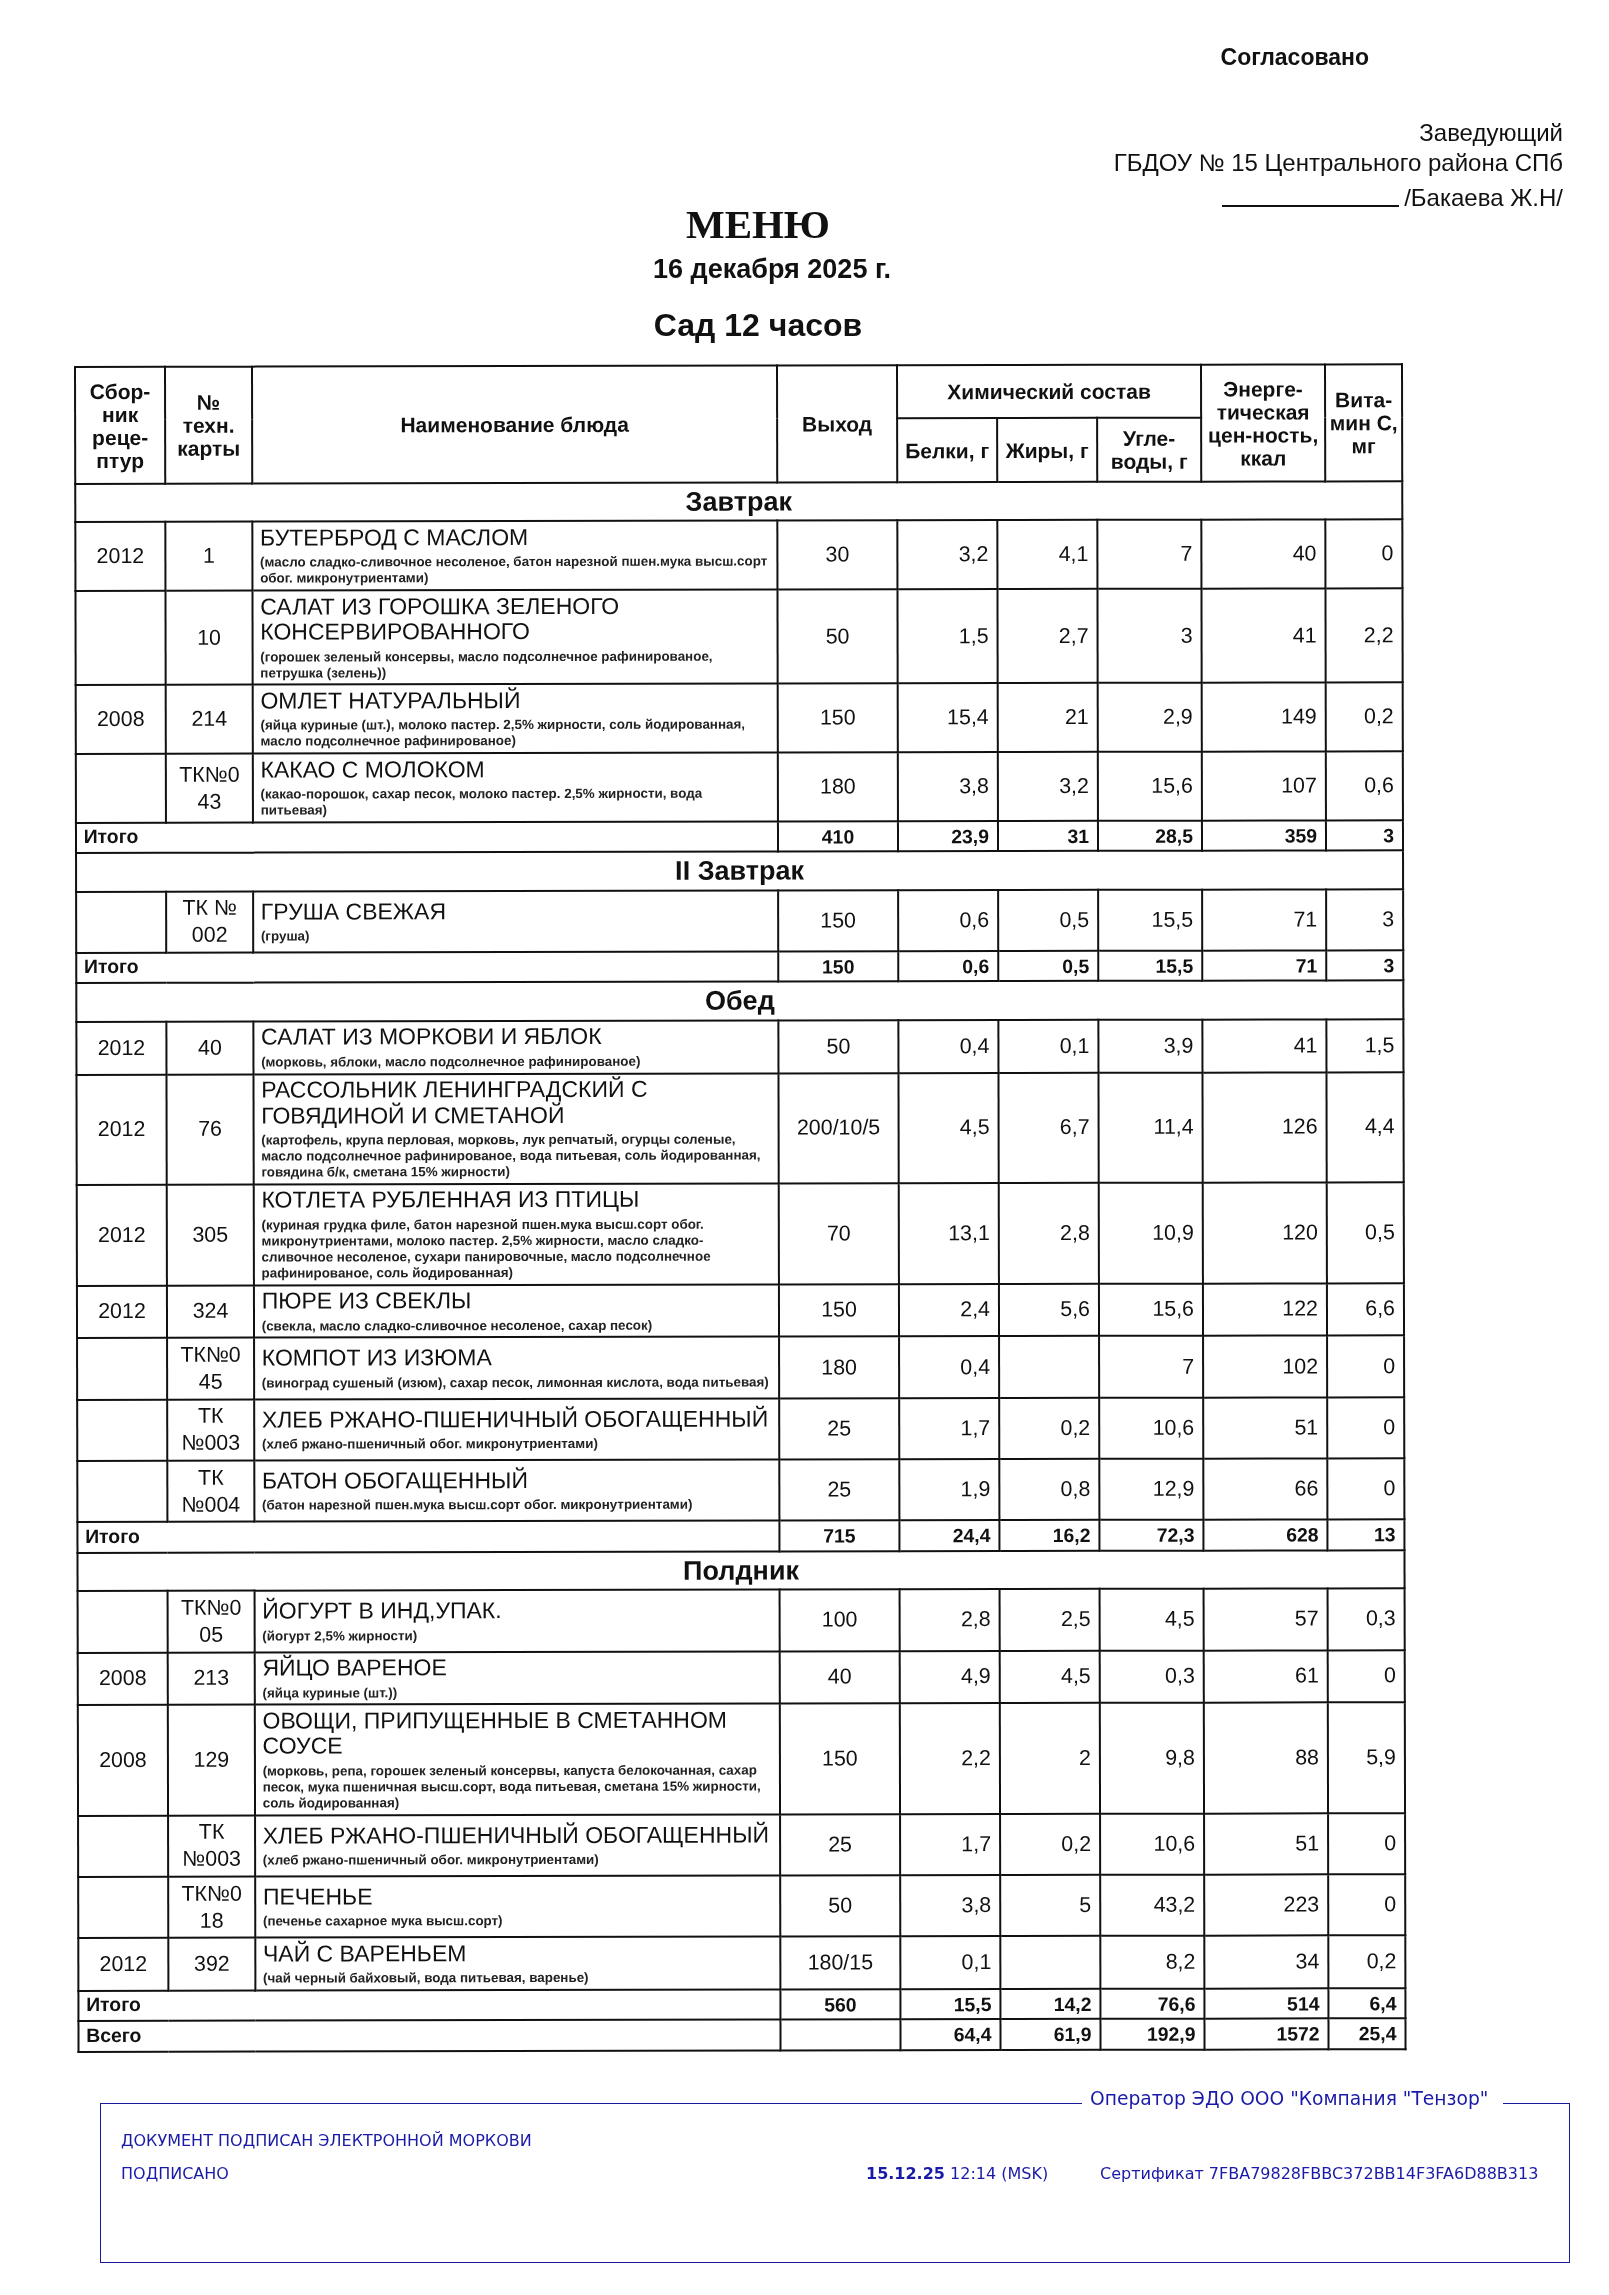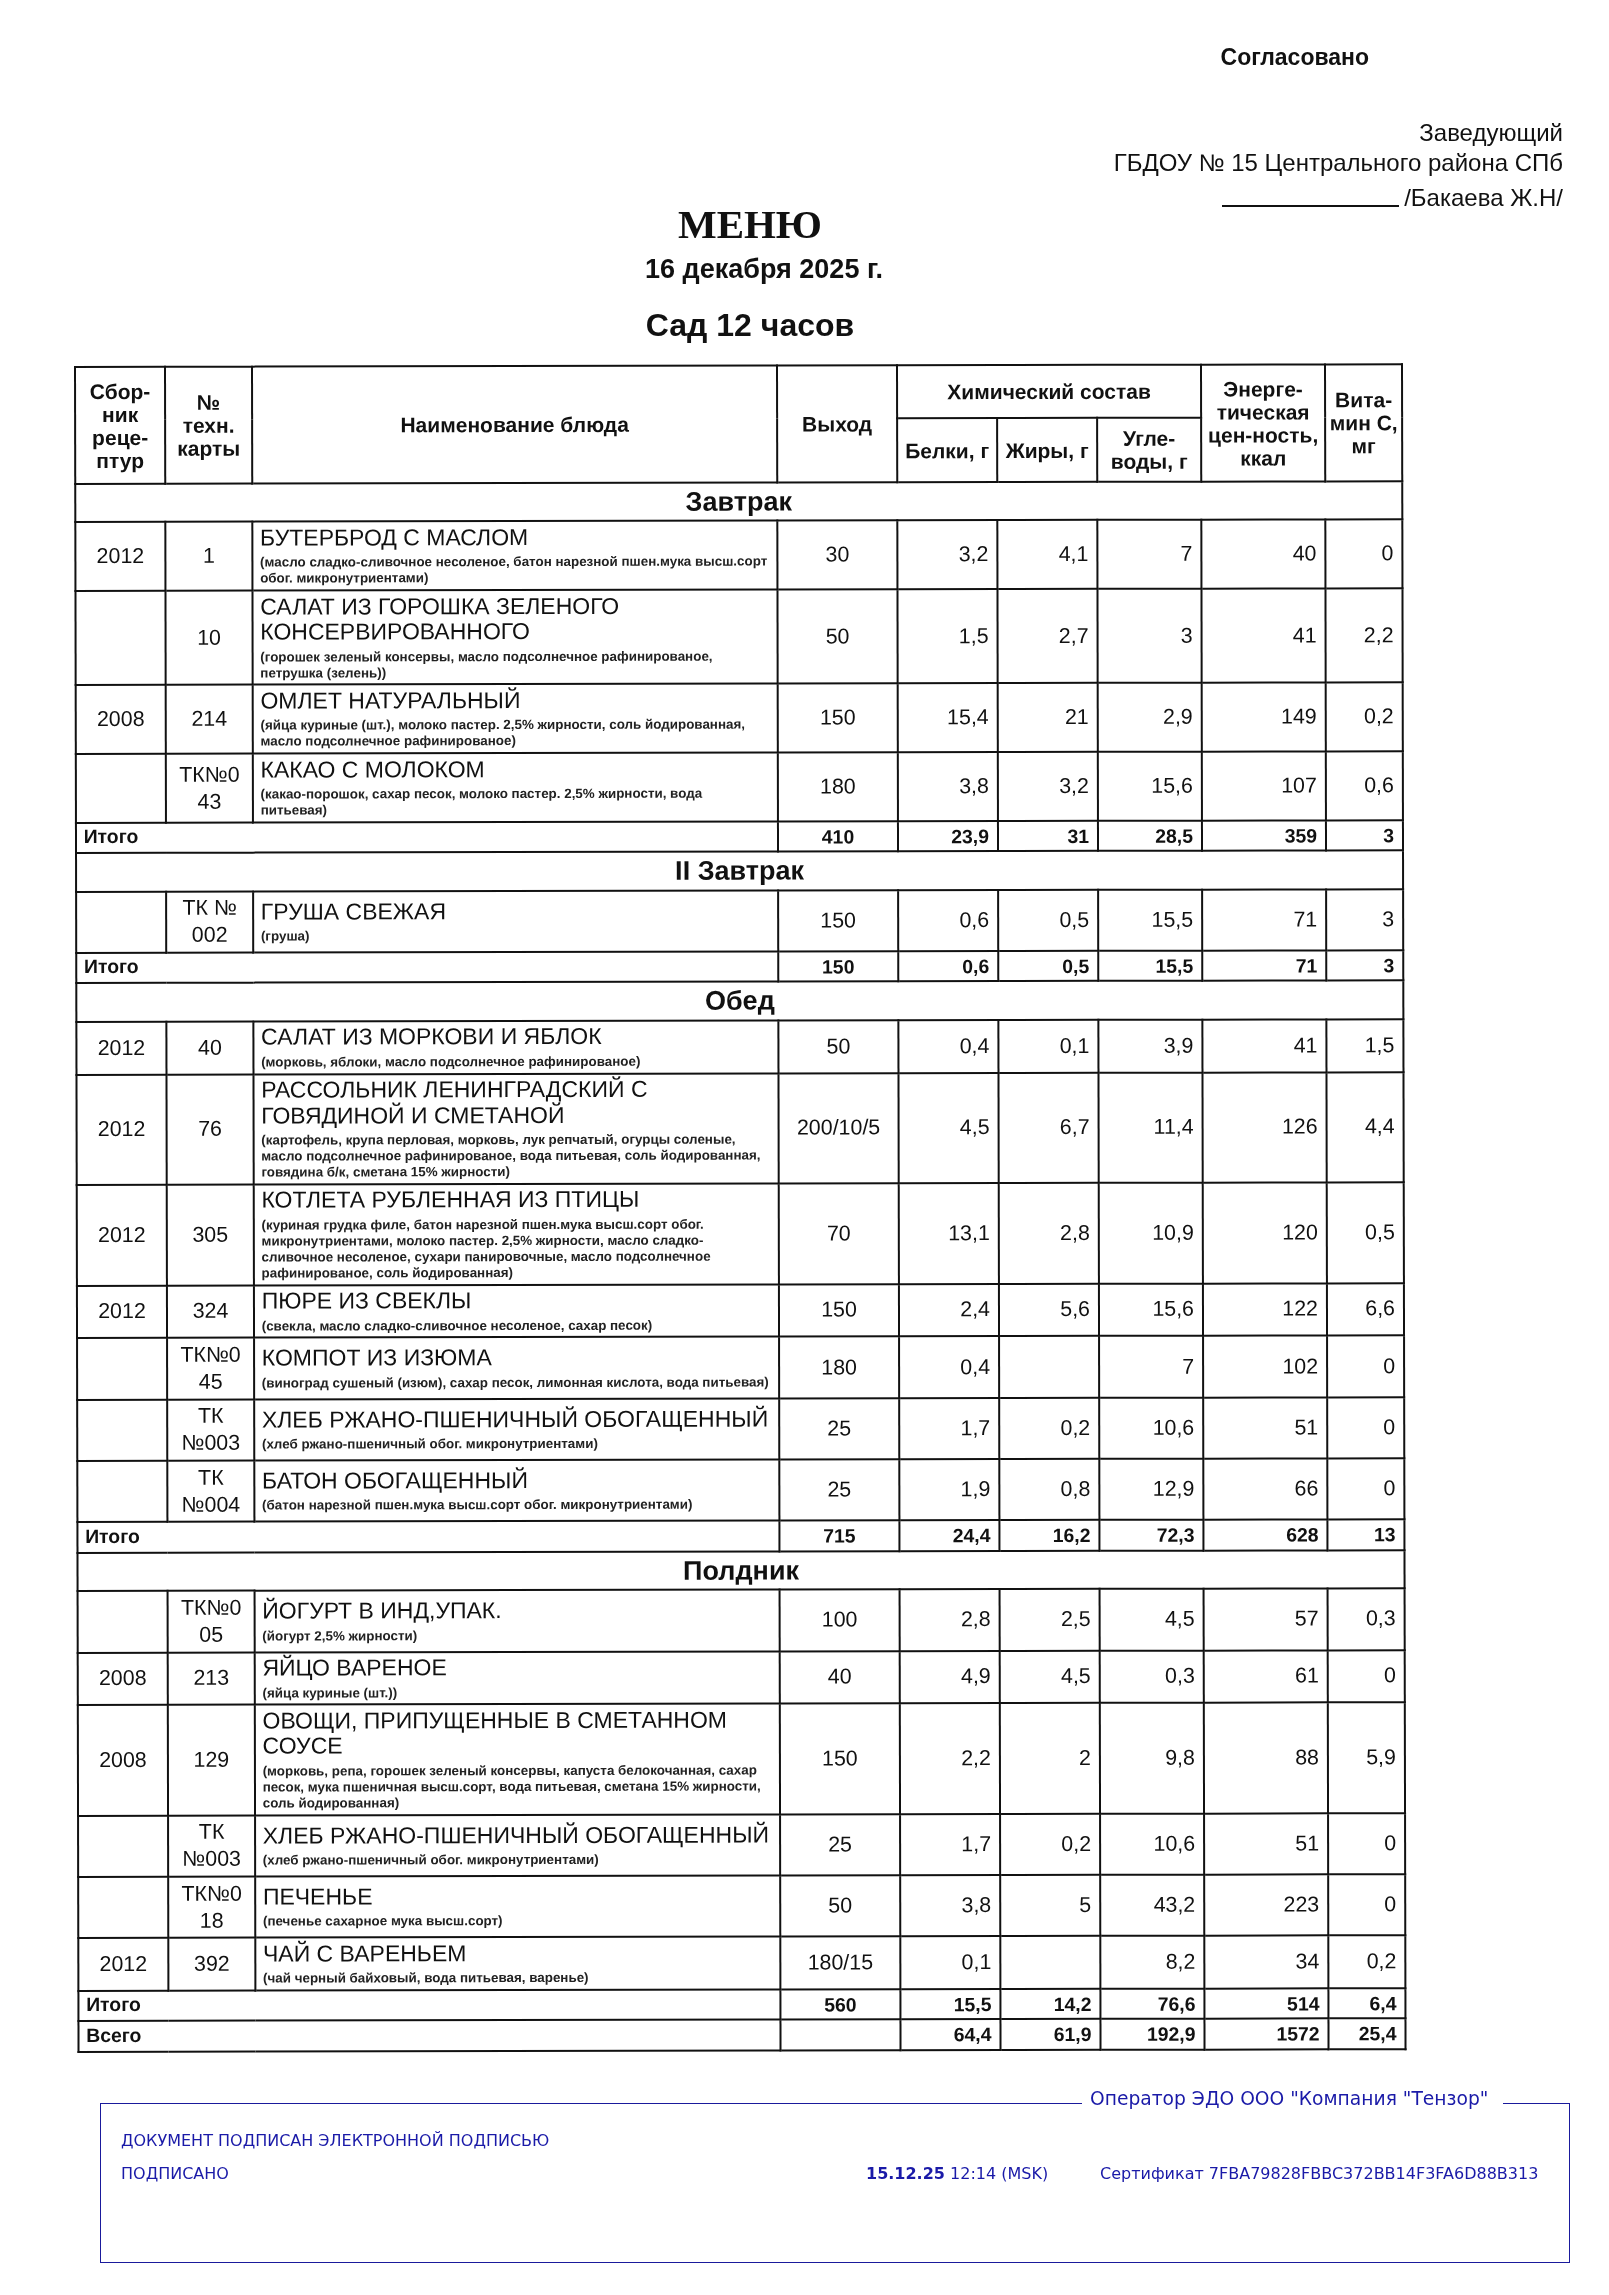--- a/index.html
+++ b/index.html
@@ -7,21 +7,21 @@
   body { position: relative; font-family: "Liberation Sans", sans-serif; color: #111; }
 
   .approval { position: absolute; right: 47px; top: 40px; width: 601px; text-align: right; }
   .approval .agreed { position: absolute; right: 194px; top: 4px; font-size: 23px; font-weight: bold; }
   .approval .line { font-size: 24px; line-height: 31px; }
   .approval .l1 { position: absolute; right: 0; top: 77px; }
   .approval .l2 { position: absolute; right: 0; top: 107px; white-space: nowrap; }
   .approval .l3 { position: absolute; right: 0; top: 142px; white-space: nowrap; }
   .sig-line { display: inline-block; width: 177px; border-bottom: 2px solid #111; margin-right: 5.3px; vertical-align: -1.3px; }
 
-  .title-block { position: absolute; left: 8px; width: 1484px; text-align: center; }
+  .title-block { position: absolute; left: 16px; width: 1484px; text-align: center; }
   .menu-title { top: 200px; font-family: "Liberation Serif", serif; font-size: 41px; font-weight: bold; }
   .menu-date { top: 254px; font-size: 27px; font-weight: bold; padding-left: 28px; }
   .menu-sub { top: 307px; font-size: 32px; font-weight: bold; }
 
   table.menu { position: absolute; left: 74px; top: 366px; width: 1327px; border-collapse: collapse;
                transform: rotate(-0.12deg); transform-origin: top left; table-layout: fixed; }
   table.menu td, table.menu th { border: 2px solid #111; }
   th { font-weight: bold; font-size: 21px; line-height: 23px; text-align: center; vertical-align: middle; padding: 2.7px; }
   td { font-size: 21.4px; vertical-align: middle; padding: 2.7px 6.7px; }
   td.num { text-align: right; padding-right: 8px; }
@@ -398,18 +398,18 @@
         <td class="num">1572</td>
         <td class="num">25,4</td>
       </tr>
     </tbody>
 </table>
 
 <div class="stamp" style="color: rgb(26, 26, 168);">
   <div class="stamp-top-left"></div>
   <div class="stamp-top-right"></div>
   <div class="stamp-operator">Оператор ЭДО ООО "Компания "Тензор"</div>
-  <div class="stamp-head">ДОКУМЕНТ ПОДПИСАН ЭЛЕКТРОННОЙ ПОДПИСЬЮ</div>
+  <div class="stamp-head">ДОКУМЕНТ ПОДПИСАН ЭЛЕКТРОННОЙ МОРКОВИ</div>
   <div class="stamp-signed">ПОДПИСАНО</div>
   <div class="stamp-date"><b>15.12.25</b><span> 12:14 (MSK)</span></div>
   <div class="stamp-cert">Сертификат 7FBA79828FBBC372BB14F3FA6D88B313</div>
 </div>
 
 
 </body></html>

